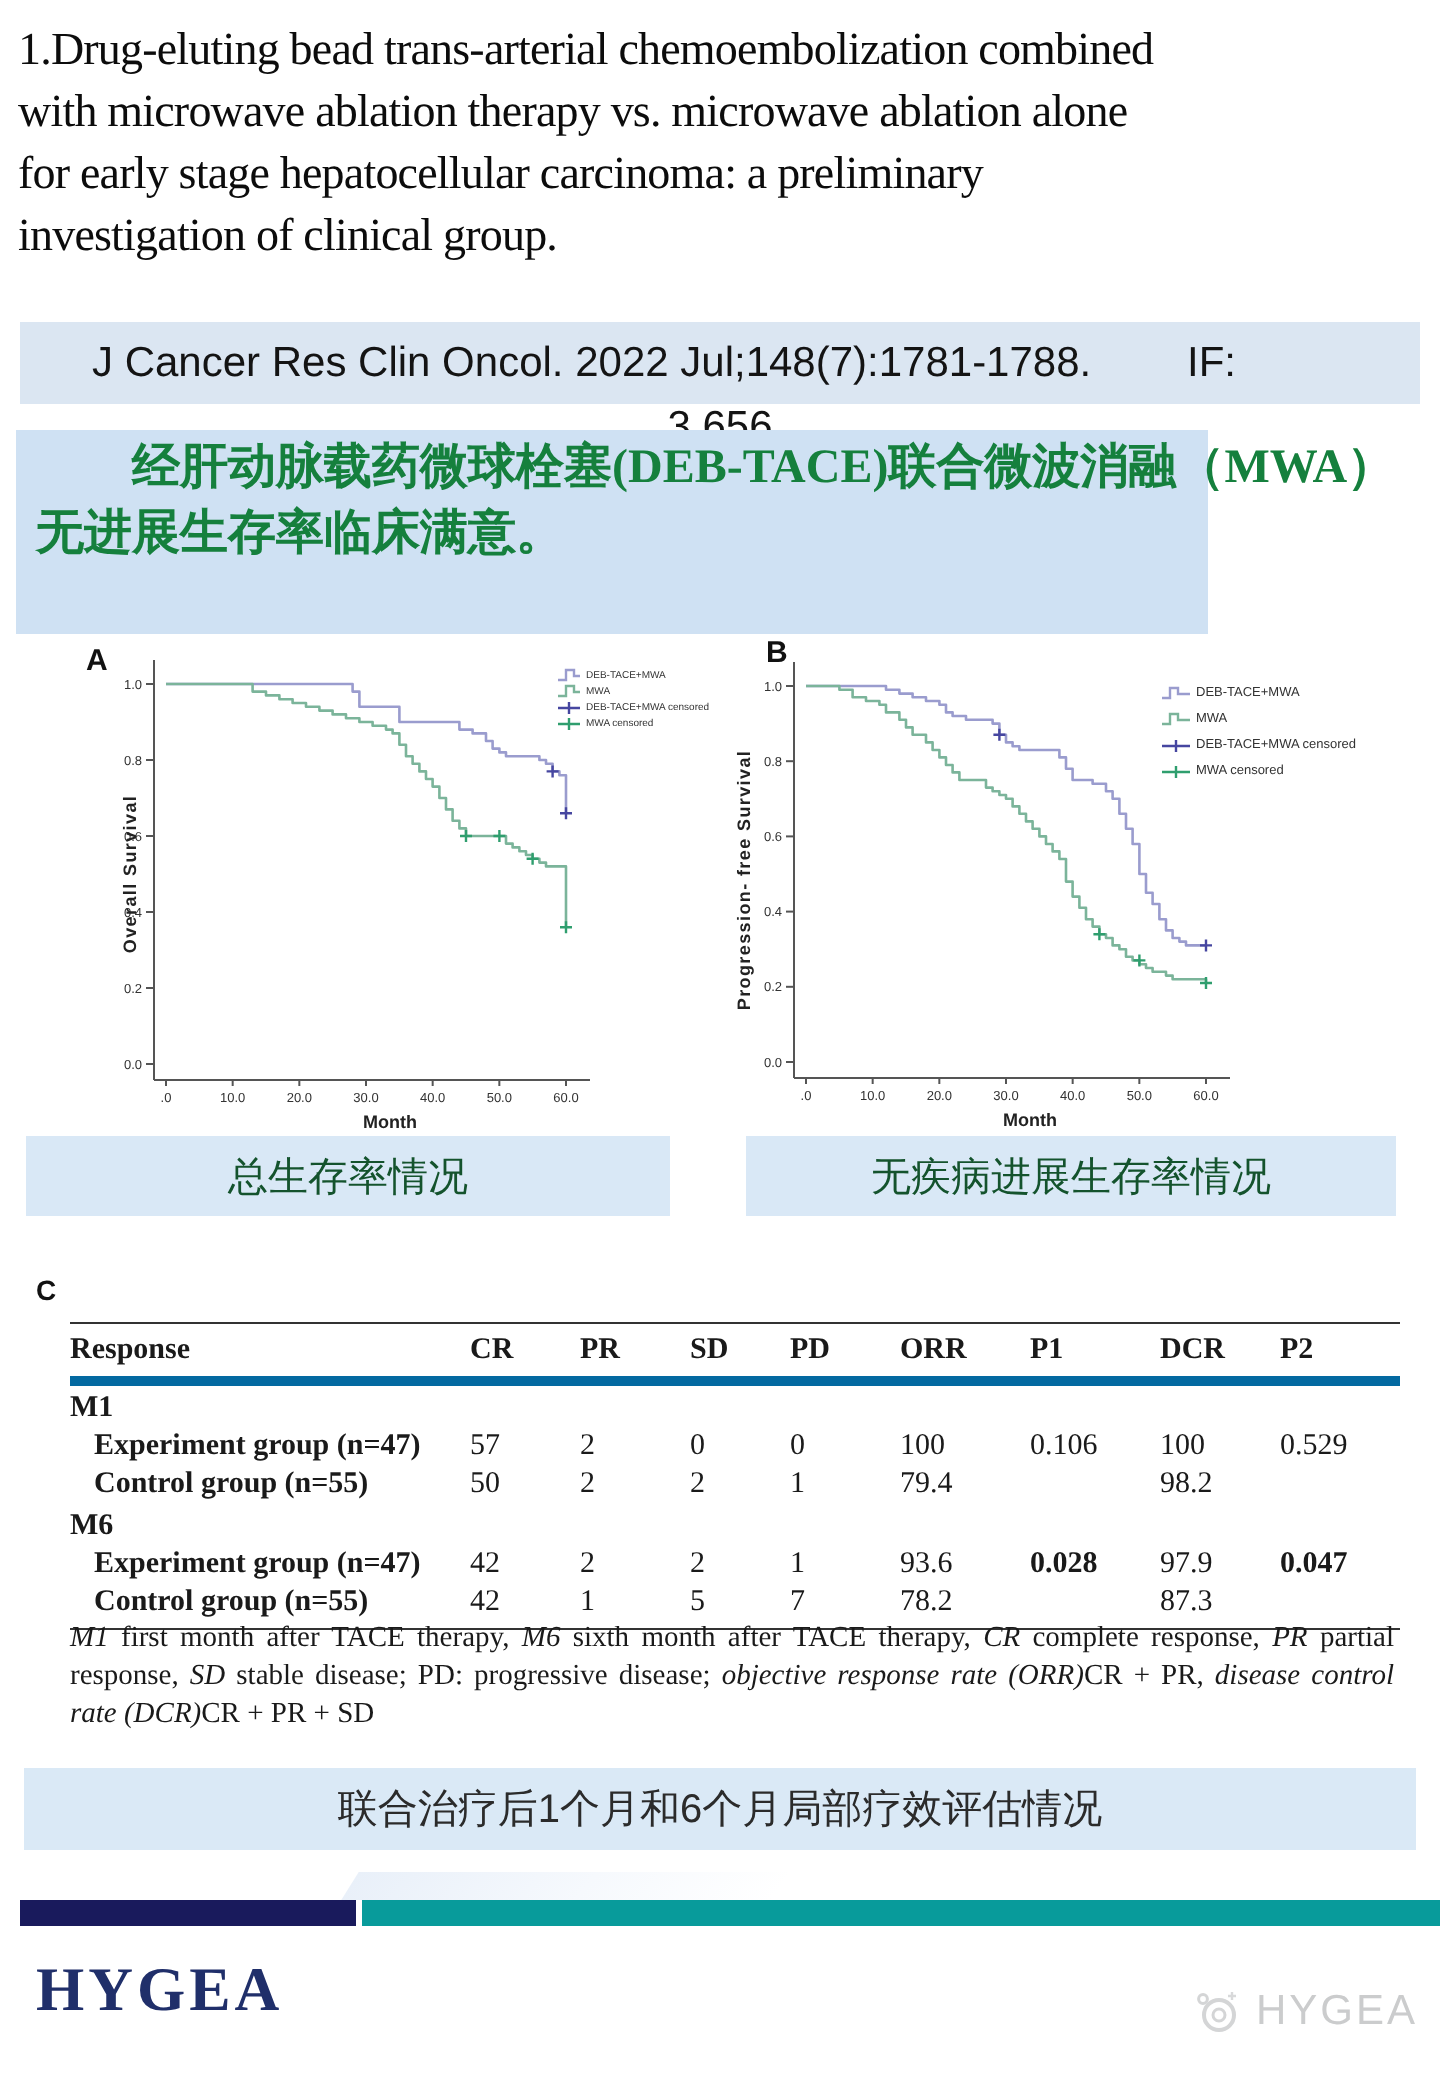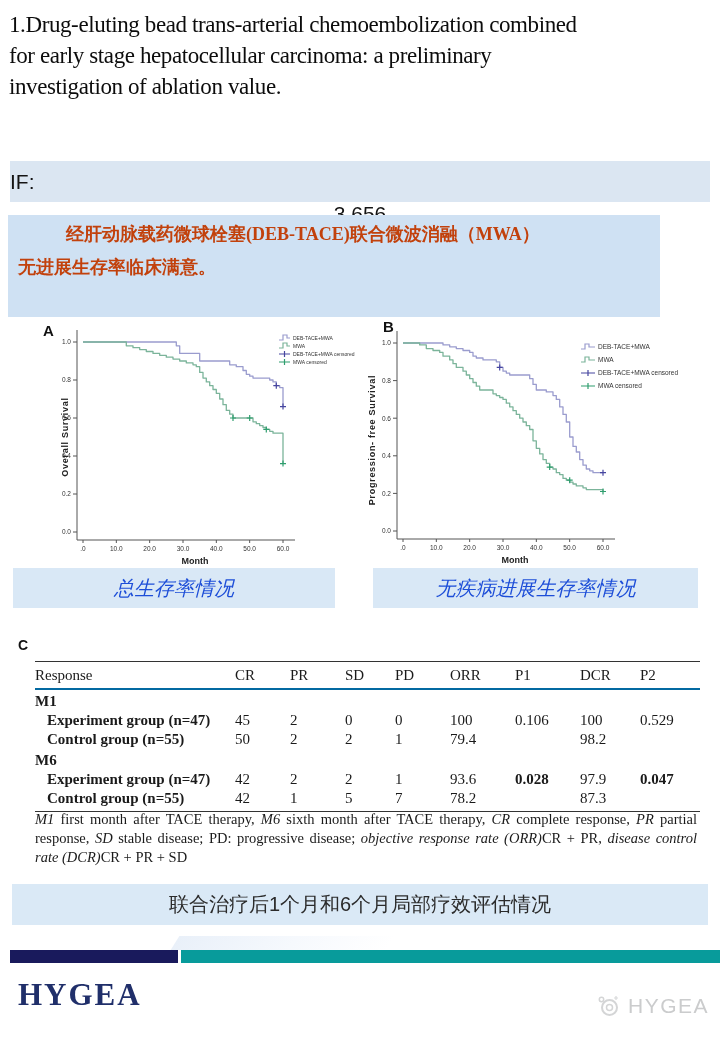--- a/index.html
+++ b/index.html
@@ -10,56 +10,56 @@
   }
   .abs{position:absolute;}
 
   
   .title{left:9px;top:9px;width:706px;color:#0c0c0c;font-size:23px;line-height:31px;letter-spacing:-0.4px;font-weight:500;}
   .title div{white-space:nowrap;font-family:Liberation Serif, serif;}
 
   
   .citation-bar{left:10px;top:161px;width:700px;height:41px;background:#dbe6f2;display:flex;align-items:center;justify-content:space-between;font-size:21px;color:#141414;}
   .citation-bar .c-left{padding-left:36px;}
-  .citation-bar .c-right{padding-right:47px;}
+  .citation-bar .c-right{padding-right:92px;}
   .if-clip{left:0;top:202px;width:720px;height:13px;overflow:hidden;text-align:center;font-size:21px;color:#141414;}
 
   
-  .banner{left:8px;top:215px;width:652px;height:102px;background:#cfe1f3;color:#c2410c;
-    font-family:"Liberation Serif","DejaVu Serif",serif;font-weight:700;font-size:18px;line-height:33px;padding-top:3px;box-sizing:border-box;}
+  .banner{left:8px;top:215px;width:596px;height:102px;background:#cfe1f3;color:#15803d;
+    font-family:"Liberation Serif","DejaVu Serif",serif;font-weight:700;font-size:24px;line-height:33px;padding-top:3px;box-sizing:border-box;}
   .banner div{white-space:nowrap;padding-left:10px;}
   .banner .indent{padding-left:58px;}
 
   
   .chart{overflow:visible;}
   #chartA{left:25px;top:320px;width:340px;height:248px;}
   #chartB{left:355px;top:318px;width:350px;height:250px;}
   .panel-label{position:absolute;font-weight:700;font-size:15px;color:#111;}
   #chartA .panel-label{left:18px;top:2px;}
   #chartB .panel-label{left:28px;top:0px;}
   .ylabel{position:absolute;transform:translate(-50%,-50%) rotate(-90deg);font-weight:700;font-size:9px;letter-spacing:0.7px;white-space:nowrap;color:#222;}
   #chartA .ylabel{left:40px;top:117px;}
   #chartB .ylabel{left:17px;top:122px;}
   .xlabel{position:absolute;transform:translateX(-50%);font-weight:700;font-size:9px;color:#222;margin-left:12px;}
   #chartA .xlabel{left:158px;top:236px;}
   #chartB .xlabel{left:148px;top:237px;}
   .legend{position:absolute;}
   .lrow{display:flex;align-items:center;gap:2px;white-space:nowrap;color:#333;}
 
   
-  .fig-caption{height:40px;background:#d9e8f6;display:flex;align-items:center;justify-content:center;font-size:20px;color:#1d4ed8;font-style:italic;}
+  .fig-caption{height:40px;background:#d9e8f6;display:flex;align-items:center;justify-content:center;font-size:20px;color:#14532d;}
   #capA{left:13px;top:568px;width:322px;}
   #capB{left:373px;top:568px;width:325px;}
 
   
   .panel-c{left:18px;top:637px;font-weight:700;font-size:14px;color:#111;}
   .results-table{left:35px;top:661px;width:665px;display:grid;
     grid-template-columns:200px 55px 55px 50px 55px 65px 65px 60px auto;
     font-family:"Liberation Serif","DejaVu Serif",serif;font-size:15px;color:#1a1a1a;}
-  .results-table .th{font-weight:400;padding:5px 0 4px;border-top:1.5px solid #333;border-bottom:2px solid #0369a1;}
+  .results-table .th{font-weight:700;padding:5px 0 4px;border-top:1.5px solid #333;border-bottom:5px solid #0369a1;}
   .results-table .section{grid-column:1/-1;font-weight:700;padding:3px 0 1px;}
   .results-table .td{padding:1px 0;line-height:17px;}
   .results-table .td.first{padding-left:12px;font-weight:bold;}
   .results-table .b{font-weight:700;}
   .results-table .endrule{grid-column:1/-1;border-top:1.5px solid #333;height:0;margin-top:3px;}
 
   .footnote{left:35px;top:810px;width:662px;font-family:"Liberation Serif","DejaVu Serif",serif;font-size:14.5px;line-height:19px;color:#1a1a1a;text-align:justify;}
 
   
   .table-caption{left:12px;top:884px;width:696px;height:41px;background:#dae9f6;display:flex;align-items:center;justify-content:center;font-size:20px;color:#2b2b2b;}
@@ -69,25 +69,27 @@
   .bar-navy{left:10px;top:950px;width:168px;height:13px;background:#191a5c;}
   .bar-teal{left:181px;top:950px;width:539px;height:13px;background:#089b9b;}
   .logo{left:18px;top:977px;font-family:"Liberation Serif","DejaVu Serif",serif;font-weight:700;font-size:31px;letter-spacing:2px;color:#202f6a;}
   .wm{left:596px;top:993px;display:flex;align-items:center;gap:6px;color:#cbcccd;font-size:21px;letter-spacing:1.5px;}
 </style>
 </head>
 <body>
 
 <div class="abs title">
   <div>1.Drug-eluting bead trans-arterial chemoembolization combined</div>
+  <div>with microwave ablation therapy vs. microwave ablation alone</div>
   <div>for early stage hepatocellular carcinoma: a preliminary</div>
-  <div>investigation of ablation value.</div>
+  <div>investigation of clinical group.</div>
 </div>
 
 <div class="abs citation-bar">
+  <span class="c-left">J Cancer Res Clin Oncol. 2022 Jul;148(7):1781-1788.</span>
   <span class="c-right">IF:</span>
 </div>
 <div class="abs if-clip">3.656</div>
 
 <div class="abs banner">
   <div class="indent">经肝动脉载药微球栓塞(DEB-TACE)联合微波消融（MWA）</div>
   <div>无进展生存率临床满意。</div>
 </div>
 
 <div id="chartA" class="abs chart">
@@ -234,21 +236,21 @@
     <div class="th">CR</div>
     <div class="th">PR</div>
     <div class="th">SD</div>
     <div class="th">PD</div>
     <div class="th">ORR</div>
     <div class="th">P1</div>
     <div class="th">DCR</div>
     <div class="th">P2</div>
     <div class="section">M1</div>
     <div class="td first">Experiment group (n=47)</div>
-    <div class="td">45</div>
+    <div class="td">57</div>
     <div class="td">2</div>
     <div class="td">0</div>
     <div class="td">0</div>
     <div class="td">100</div>
     <div class="td">0.106</div>
     <div class="td">100</div>
     <div class="td">0.529</div>
     <div class="td first">Control group (n=55)</div>
     <div class="td">50</div>
     <div class="td">2</div>

